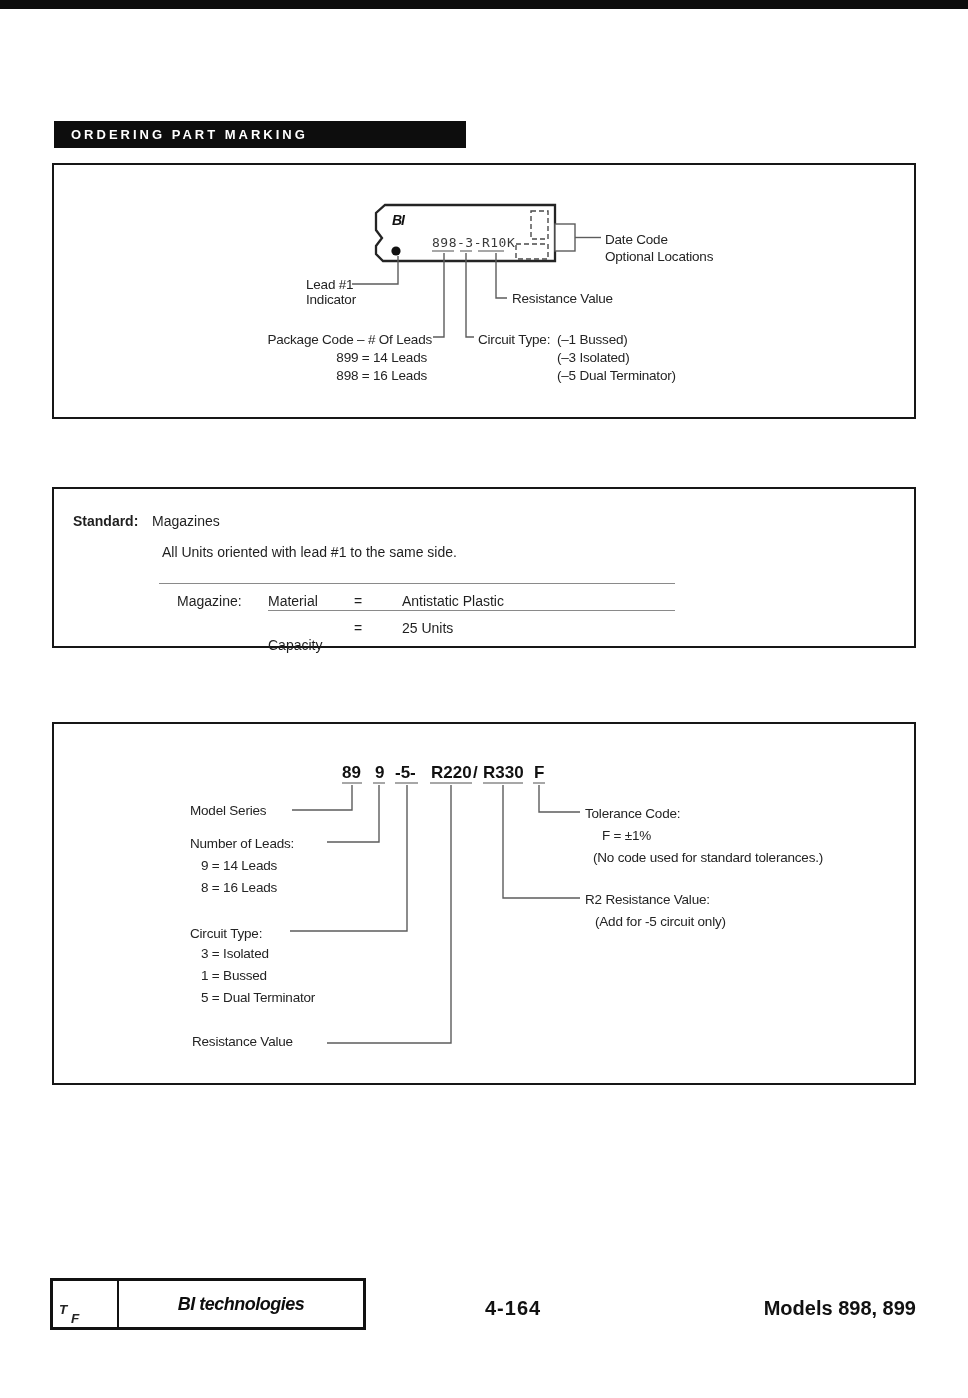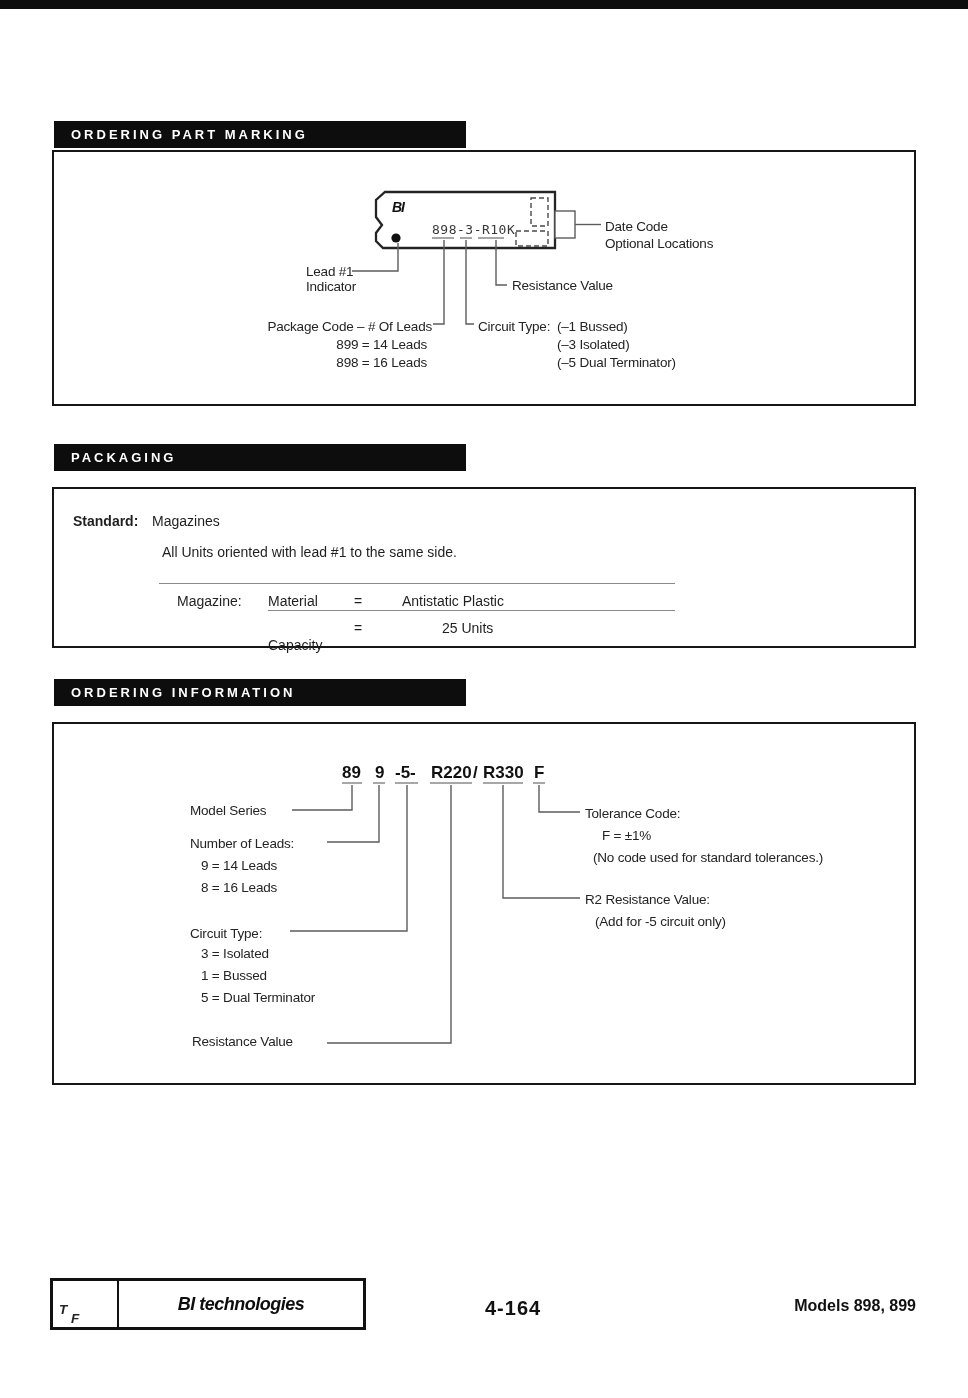--- a/index.html
+++ b/index.html
@@ -5,21 +5,21 @@
   html,body{margin:0;padding:0;background:#e8e8e8;}
   .page{position:relative;width:968px;height:1398px;background:#ffffff;overflow:hidden;
         font-family:"Liberation Sans",sans-serif;color:#1f1f1f;}
   .top-band{position:absolute;left:0;top:0;width:968px;height:9px;background:#0d0d0d;}
 
   .section-bar{position:absolute;left:54px;width:412px;height:27px;background:#0d0d0d;
         color:#ffffff;font-weight:bold;font-size:13px;letter-spacing:3px;
         line-height:27px;padding-left:17px;box-sizing:border-box;}
   .box{position:absolute;left:52px;width:864px;border:2px solid #161616;
         box-sizing:border-box;background:#fff;}
-  .box1{top:150px;height:256px;}
+  .box1{top:163px;height:256px;}
   .box2{top:487px;height:161px;}
   .box3{top:722px;height:363px;padding-left:20px;}
 
   svg{display:block;}
   svg text{font-family:"Liberation Sans",sans-serif;font-size:13.5px;fill:#242424;letter-spacing:-0.2px;}
   svg .mono{font-family:"DejaVu Sans Mono",monospace;font-size:13px;fill:#3a3a3a;letter-spacing:0.5px;}
   svg .chip{fill:#ffffff;stroke:#242424;stroke-width:2.3;}
   svg .chiplogo{font-size:14px;font-weight:800;font-style:italic;fill:#111;letter-spacing:-1px;}
   svg .dot{fill:#111;}
   svg .line{fill:none;stroke:#5c5c5c;stroke-width:1.4;}
@@ -31,21 +31,21 @@
   .pkg-item{position:absolute;font-size:14px;white-space:nowrap;}
   .bold{font-weight:bold;}
   .hline{position:absolute;height:1px;background:#8a8a8a;}
 
   .logo-box{position:absolute;left:50px;top:1278px;width:316px;height:52px;
         border:3px solid #111;box-sizing:border-box;display:flex;background:#fff;}
   .emblem{width:64px;border-right:2px solid #111;position:relative;flex:0 0 auto;}
   .logo-text{flex:1;display:flex;align-items:center;justify-content:center;
         font-style:italic;font-weight:800;font-size:18px;letter-spacing:-0.5px;color:#0d0d0d;white-space:nowrap;}
   .page-number{position:absolute;left:441px;top:1297px;font-weight:bold;font-size:20px;letter-spacing:1px;color:#111;margin-left:44px;}
-  .models{position:absolute;right:52px;top:1297px;font-weight:bold;font-size:16px;color:#111;white-space:nowrap;margin-left:6px;}
+  .models{position:absolute;right:52px;top:1297px;font-weight:bold;font-size:20px;color:#111;white-space:nowrap;margin-left:6px;}
 </style>
 </head>
 <body>
 
 <div class="page">
   <div class="top-band"></div>
 
   <div class="section-bar" style="top:121px;">
     <span>ORDERING PART MARKING</span>
   </div>
@@ -79,44 +79,38 @@
       <text x="373" y="215" text-anchor="end">898 = 16 Leads</text>
 
       <path class="line" d="M412,88 V172 H420"></path>
       <text x="424" y="179">Circuit Type:</text>
       <text x="503" y="179">(–1 Bussed)</text>
       <text x="503" y="197">(–3 Isolated)</text>
       <text x="503" y="215">(–5 Dual Terminator)</text>
     </svg>
   </div>
 
-  <div class="section-bar" style="top:444px;">
-    <span>PACKAGING</span>
-  </div>
 
   <div class="box box2">
     <span class="pkg-item bold" style="left:19px;top:24px;text-align:right;">Standard:</span>
     <span class="pkg-item" style="left:98px;top:24px;">Magazines</span>
     <span class="pkg-item" style="left:108px;top:55px;">All Units oriented with lead #1 to the same side.</span>
 
     <div class="hline" style="left:105px;top:94px;width:516px;"></div>
     <span class="pkg-item" style="left:123px;top:104px;">Magazine:</span>
     <span class="pkg-item" style="left:214px;top:104px;">Material</span>
     <span class="pkg-item" style="left:300px;top:104px;">=</span>
     <span class="pkg-item" style="left:348px;top:104px;">Antistatic Plastic</span>
 
     <div class="hline" style="left:214px;top:121px;width:407px;"></div>
     <span class="pkg-item" style="left:214px;top:124px;margin-top:24px;">Capacity</span>
     <span class="pkg-item" style="left:300px;top:131px;">=</span>
-    <span class="pkg-item" style="left:348px;top:131px;margin-left:40px;">25 Units</span>
+    <span class="pkg-item" style="left:348px;top:131px;">25 Units</span>
   </div>
 
-  <div class="section-bar" style="top:679px;">
-    <span>ORDERING INFORMATION</span>
-  </div>
 
   <div class="box box3">
     <svg width="860" height="359" viewBox="0 0 860 359">
 
       <text x="268" y="54" class="pn">89</text>
       <text x="301" y="54" class="pn">9</text>
       <text x="321" y="54" class="pn">-5-</text>
       <text x="357" y="54" class="pn">R220</text>
       <text x="399" y="54" class="pn">/</text>
       <text x="409" y="54" class="pn">R330</text>

